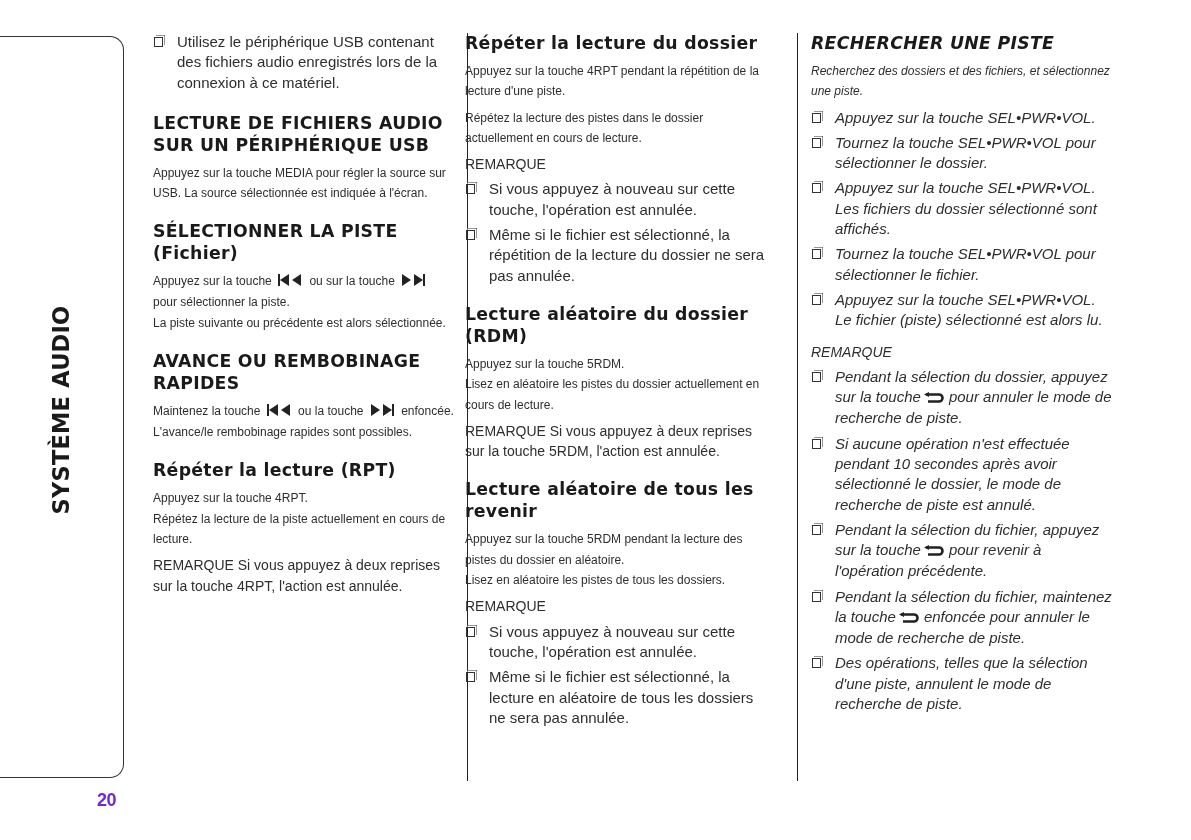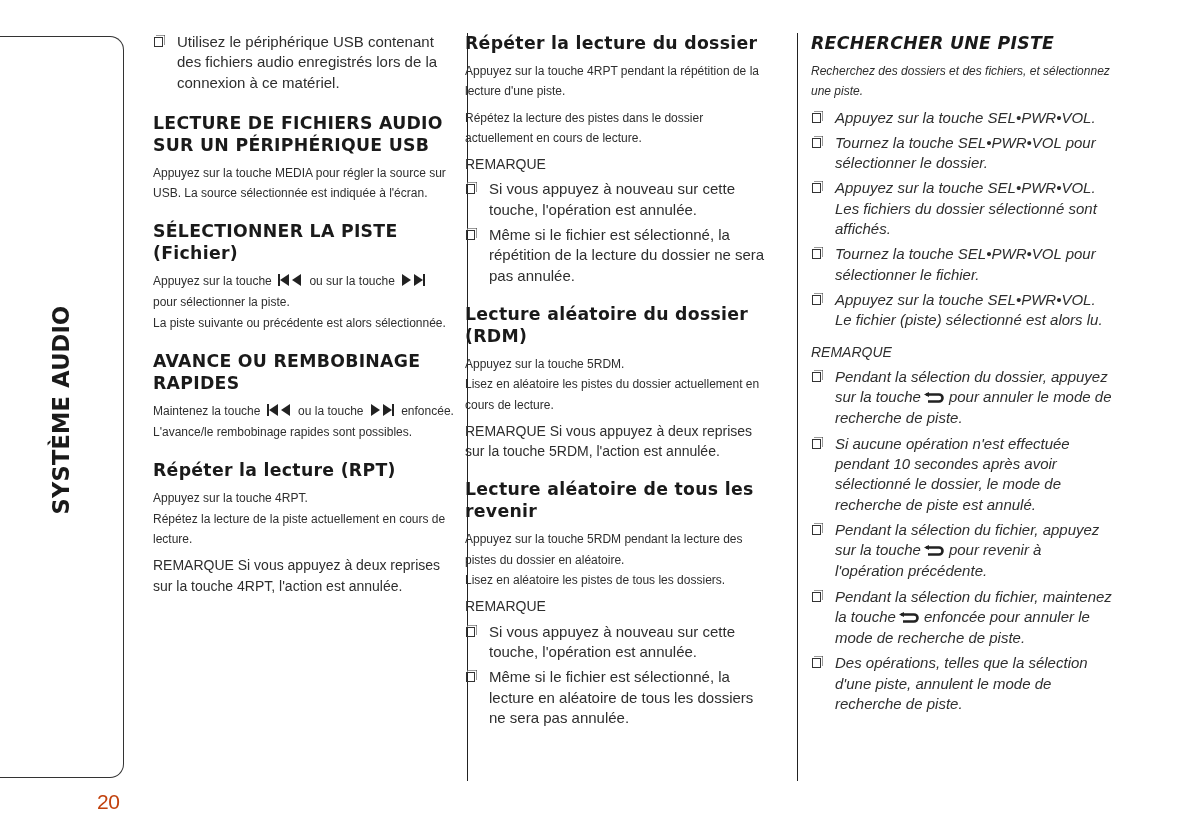--- a/index.html
+++ b/index.html
@@ -13,22 +13,22 @@
     box-sizing: border-box;
   }
   .side-title {
     position: absolute; left: 61px; top: 410px;
     transform: translate(-50%, -50%) rotate(-90deg);
     white-space: nowrap; font-family: "DejaVu Sans", sans-serif; font-weight: 900;
     font-size: 22.5px; letter-spacing: 0.2px; color: #1a1a1a;
   }
   .page-num {
     position: absolute; left: 97px; top: 790px;
-    font-family: "Liberation Sans", sans-serif; font-weight: normal;
-    font-size: 21px; color: #c2410c; letter-spacing: -0.5px;
+    font-family: "Liberation Sans", sans-serif; font-weight: bold;
+    font-size: 18px; color: #6d28d9; letter-spacing: -0.5px;
   }
   .divider { position: absolute; top: 33px; height: 748px; width: 1.3px; background: #222; }
   .col { position: absolute; top: 32px; width: 302px; }
   .col1 { left: 153px; }
   .col2 { left: 465px; }
   .col3 { left: 811px; font-style: italic; }
   .h {
     font-family: "DejaVu Sans", sans-serif; font-weight: 900; color: #1a1a1a;
     font-size: 17.3px; line-height: 22px; letter-spacing: 0.3px; margin: 0 0 7px 0;
   }

